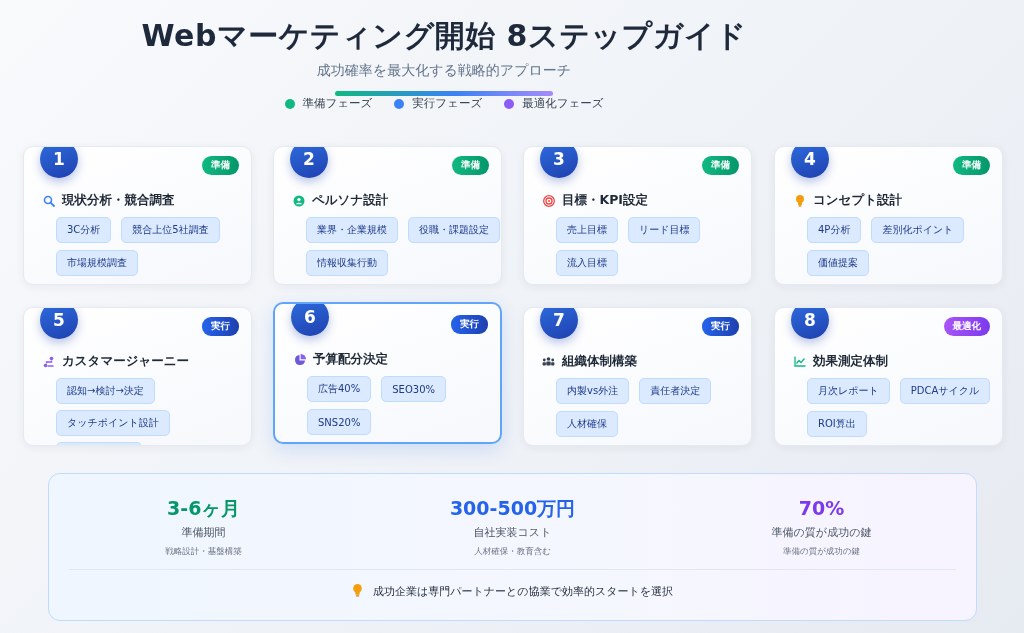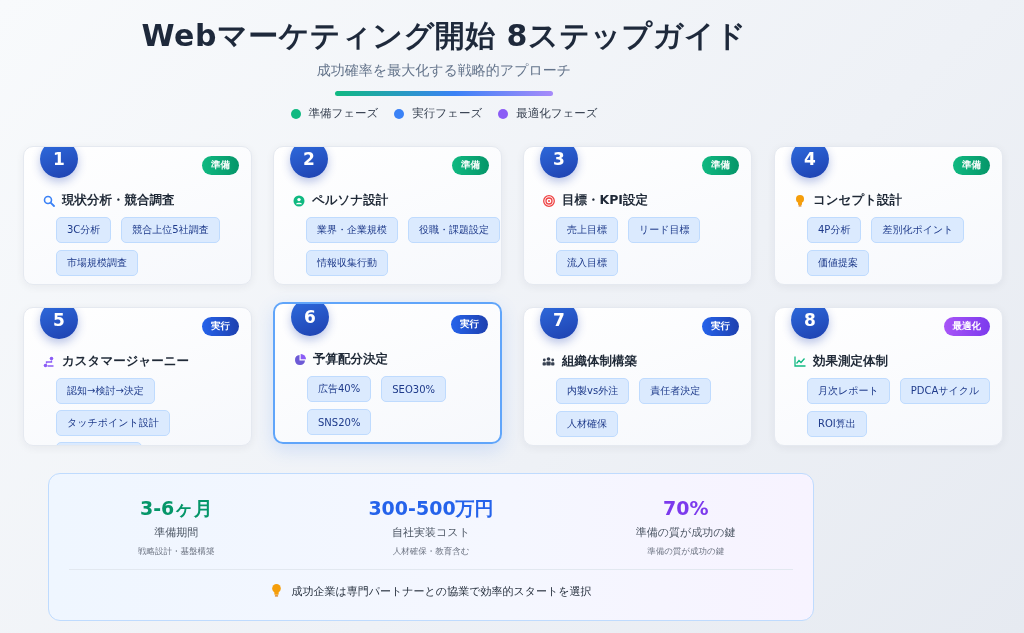--- a/index.html
+++ b/index.html
@@ -10,21 +10,21 @@
     color: #1f2937;
     position: relative;
   }
   .header { position: absolute; top: 14px; left: 0; width: 888px; text-align: center; }
   .title { font-size: 30px; font-weight: bold; color: #1e293b; letter-spacing: 0.5px; line-height: 44px; }
   .subtitle { font-size: 14px; color: #64748b; margin-top: 2px; line-height: 20px; }
   .grad-bar {
     width: 218px; height: 5px; border-radius: 3px; margin: 11px auto 0;
     background: linear-gradient(90deg, #10b981 0%, #3b82f6 55%, #a78bfa 100%);
   }
-  .legend { display: flex; justify-content: center; gap: 16px; margin-top: 10px; font-size: 11.5px; color: #374151; }
+  .legend { display: flex; justify-content: center; gap: 22px; font-size: 11.5px; color: #374151; }
   .legend-item { display: flex; align-items: center; gap: 8px; }
   .dot { width: 10px; height: 10px; border-radius: 50%; display: inline-block; }
 
   .grid { position: absolute; left: 23px; top: 146px; width: 980px; }
   .card {
     position: absolute; width: 229px; height: 139px;
     background: linear-gradient(160deg, #ffffff 0%, #f6f8fc 100%);
     border: 1px solid #e5e9f0; border-radius: 10px;
     box-shadow: 0 2px 8px rgba(30,41,59,0.06);
     overflow: hidden;
@@ -35,36 +35,36 @@
     background: linear-gradient(160deg, #2f6ee0 0%, #1e40af 100%);
     color: #fff; font-weight: bold; font-size: 17px;
     display: flex; align-items: center; justify-content: center;
     box-shadow: 0 4px 10px rgba(30,64,175,0.3);
   }
   .badge {
     position: absolute; right: 12px; top: 9px; height: 19px; padding: 0 9px; border-radius: 10px;
     color: #fff; font-size: 9.5px; font-weight: bold; display: flex; align-items: center;
   }
   .badge.prep { background: linear-gradient(90deg, #10b981, #059669); text-align: right; }
-  .badge.exec { background: linear-gradient(90deg, #2563eb, #1e40af); }
+  .badge.exec { background: linear-gradient(90deg, #2563eb, #1e40af); border-radius: 9px; }
   .badge.opt { background: linear-gradient(90deg, #a855f7, #7c3aed); }
   .card-title {
     position: absolute; left: 18px; top: 45px; display: flex; align-items: center; gap: 7px;
     font-size: 12.5px; font-weight: bold; color: #1f2937;
   }
   .card-title .ic { width: 13px; height: 13px; display: inline-flex; align-items: center; justify-content: center; font-size: 11px; }
   .tags { position: absolute; left: 32px; top: 70px; width: 200px; display: flex; flex-wrap: wrap; gap: 7px 10px; }
   .tag {
     height: 26px; padding: 0 10px; border-radius: 5px;
     background: #dbeafe; border: 1px solid #bfdbfe; color: #1e3a8a;
     font-size: 10px; display: flex; align-items: center; white-space: nowrap;
   }
 
   .summary {
-    position: absolute; left: 48px; top: 473px; width: 766px; height: 148px;
+    position: absolute; left: 48px; top: 473px; width: 929px; height: 148px;
     border: 1.5px solid #bfdbfe; border-radius: 12px;
     background: linear-gradient(90deg, #eff6ff 0%, #f5f7ff 60%, #f7f3ff 100%);
   }
   .stats { position: absolute; left: 0; top: 22px; width: 100%; display: flex; }
   .stat { flex: 1; text-align: center; }
   .stat-value { font-size: 19px; font-weight: bold; line-height: 24px; }
   .stat-label { font-size: 11px; color: #4b5563; margin-top: 5px; }
   .stat-sub { font-size: 8.5px; color: #6b7280; margin-top: 6px; }
   .divider { position: absolute; left: 20px; right: 20px; top: 95px; height: 1px; background: #e2e8f0; }
   .note {

